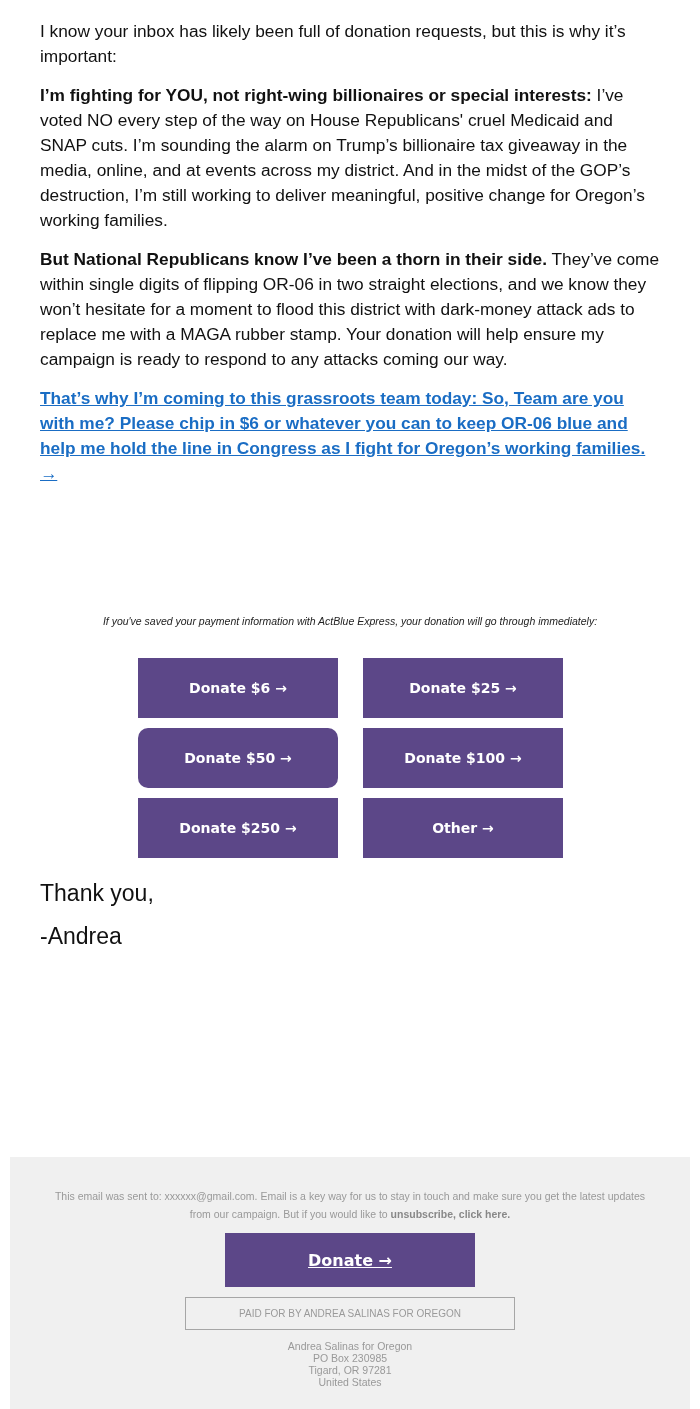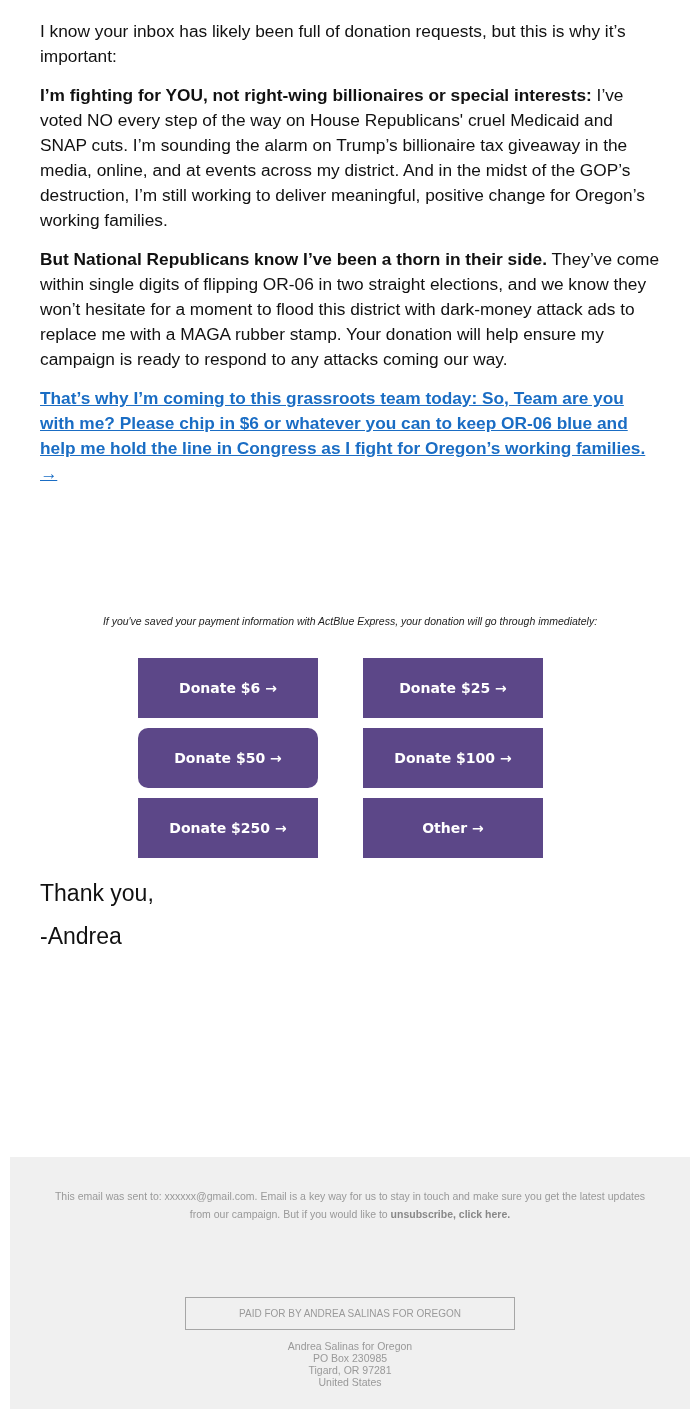--- a/index.html
+++ b/index.html
@@ -3,21 +3,21 @@
   <meta charset="utf-8">
   <style>
     * { box-sizing: border-box; margin: 0; padding: 0; }
     html, body { width: 700px; height: 1409px; background: #ffffff; overflow: hidden; }
     body { font-family: "Liberation Sans", sans-serif; color: #111111; position: relative; }
     .content { position: absolute; left: 40px; top: 19px; width: 620px; font-size: 17.3px; line-height: 25px; }
     .content p { margin: 0 0 14px 0; }
     .content a { color: #1a6dc4; font-weight: bold; text-decoration: underline; }
     .content b { font-weight: bold; }
     .note { position: absolute; left: 0; top: 615px; width: 700px; text-align: center; font-size: 10.5px; font-style: italic; color: #222; }
-    .btn { position: absolute; width: 180px; height: 60px; background: #5c4788; color: #ffffff; font-family: "DejaVu Sans", sans-serif; font-weight: bold; font-size: 14px; display: flex; align-items: center; justify-content: center; text-decoration: none; text-align: center; }
+    .btn { position: absolute; width: 200px; height: 60px; background: #5c4788; color: #ffffff; font-family: "DejaVu Sans", sans-serif; font-weight: bold; font-size: 14px; display: flex; align-items: center; justify-content: center; text-decoration: none; text-align: center; }
     .closing { position: absolute; left: 40px; font-size: 23px; line-height: 25px; }
     .footer { position: absolute; left: 10px; top: 1157px; width: 680px; height: 252px; background: #f0f0f0; }
     .footer-text { position: absolute; left: 40px; top: 30px; width: 600px; text-align: center; font-size: 10.5px; line-height: 18px; color: #999999; }
     .footer-text b { color: #888; }
     .footer-btn { position: absolute; left: 215px; top: 76px; width: 250px; height: 54px; background: #5c4788; color: #fff; font-family: "DejaVu Sans", sans-serif; font-weight: bold; font-size: 16px; display: flex; align-items: center; justify-content: center; }
     .paid { position: absolute; left: 175px; top: 140px; width: 330px; height: 33px; border: 1px solid #a6a6a6; color: #9a9a9a; font-size: 10px; display: flex; align-items: center; justify-content: center; }
     .address { position: absolute; left: 0; top: 183px; width: 680px; text-align: center; font-size: 10.5px; line-height: 12px; color: #999999; }
   </style>
 </head>
 <body>
@@ -36,20 +36,21 @@
 <a href="#" class="btn" style="left:138px; top:728px;border-radius:10px;">Donate $50 →</a>
 <a href="#" class="btn" style="left:363px; top:728px;">Donate $100 →</a>
 <a href="#" class="btn" style="left:138px; top:798px;">Donate $250 →</a>
 <a href="#" class="btn" style="left:363px; top:798px;">Other →</a>
 
 <div class="closing" style="top:881px;">Thank you,</div>
 <div class="closing" style="top:924px;">-Andrea</div>
 
 <div class="footer">
   <div class="footer-text"><span>This email was sent to: xxxxxx@gmail.com. Email is a key way for us to stay in touch and make sure you get the latest updates from our campaign. But if you would like to </span><b><a href="#" style="color:#888;text-decoration:none;">unsubscribe, click here.</a></b></div>
+  <a href="#" class="footer-btn">Donate →</a>
   <div class="paid">PAID FOR BY ANDREA SALINAS FOR OREGON</div>
   <div class="address">
     <div>Andrea Salinas for Oregon</div>
     <div>PO Box 230985</div>
     <div>Tigard, OR 97281</div>
     <div>United States</div>
   </div>
 </div>
 
 </body></html>

